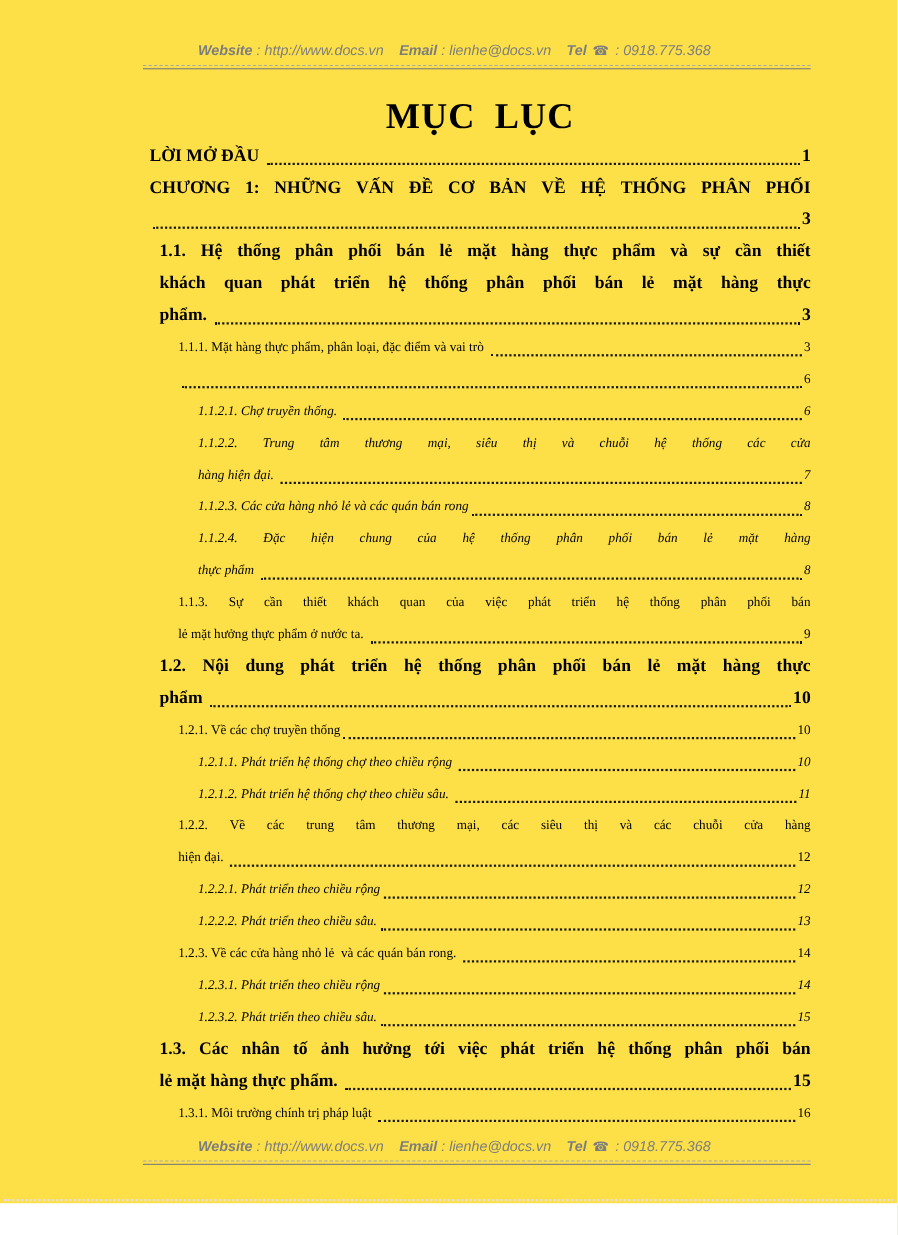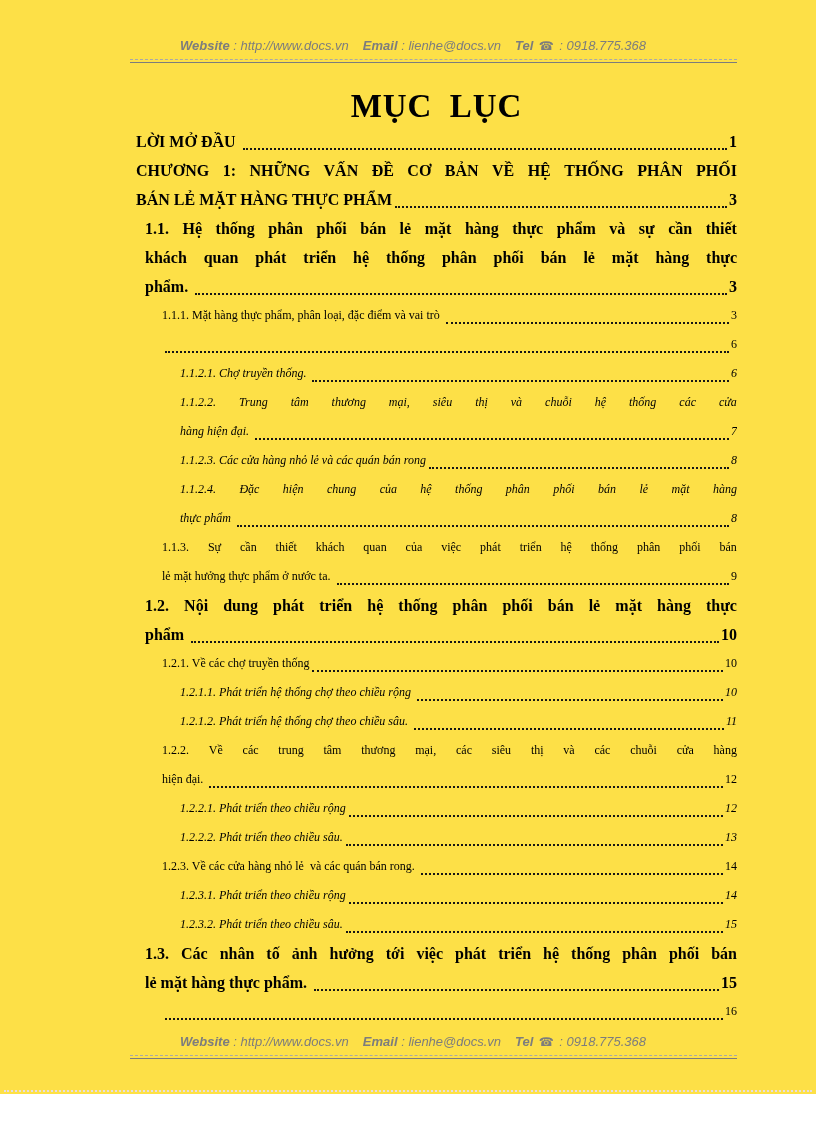--- a/index.html
+++ b/index.html
@@ -104,21 +104,20 @@
           <span class="word">ĐỀ</span>
           <span class="word">CƠ</span>
           <span class="word">BẢN</span>
           <span class="word">VỀ</span>
           <span class="word">HỆ</span>
           <span class="word">THỐNG</span>
           <span class="word">PHÂN</span>
           <span class="word">PHỐI</span>
         </div>
         <div class="line last">
-          <span class="text">BÁN LẺ MẶT HÀNG THỰC PHẨM</span>
           <span class="leader"></span>
           <span class="page-num">3</span>
         </div>
       </div>
       <div class="entry level1 style-bold">
         <div class="line fill">
           <span class="word">1.1.</span>
           <span class="word">Hệ</span>
           <span class="word">thống</span>
           <span class="word">phân</span>
@@ -372,20 +371,21 @@
           <span class="word">bán</span>
         </div>
         <div class="line last">
           <span class="text">lẻ mặt hàng thực phẩm. </span>
           <span class="leader"></span>
           <span class="page-num">15</span>
         </div>
       </div>
       <div class="entry level2 style-regular">
         <div class="line last">
+          <span class="text">1.3.1. Môi trường chính trị pháp luật </span>
           <span class="leader"></span>
           <span class="page-num">16</span>
         </div>
       </div>
     </div>
 
   <div class="hf footer">
     <div class="hf-text"><span class="seg"><span class="lbl">Website</span><span class="sep"> : </span><span class="val">http://www.docs.vn</span></span><span class="seg"><span class="lbl">Email</span><span class="sep">  : </span><span class="val">lienhe@docs.vn</span></span><span class="seg"><span class="lbl">Tel</span><span class="phone-ico"> ☎</span><span class="sep"> : </span><span class="val">0918.775.368</span></span></div>
     <div class="hf-rule"></div>
   </div>

